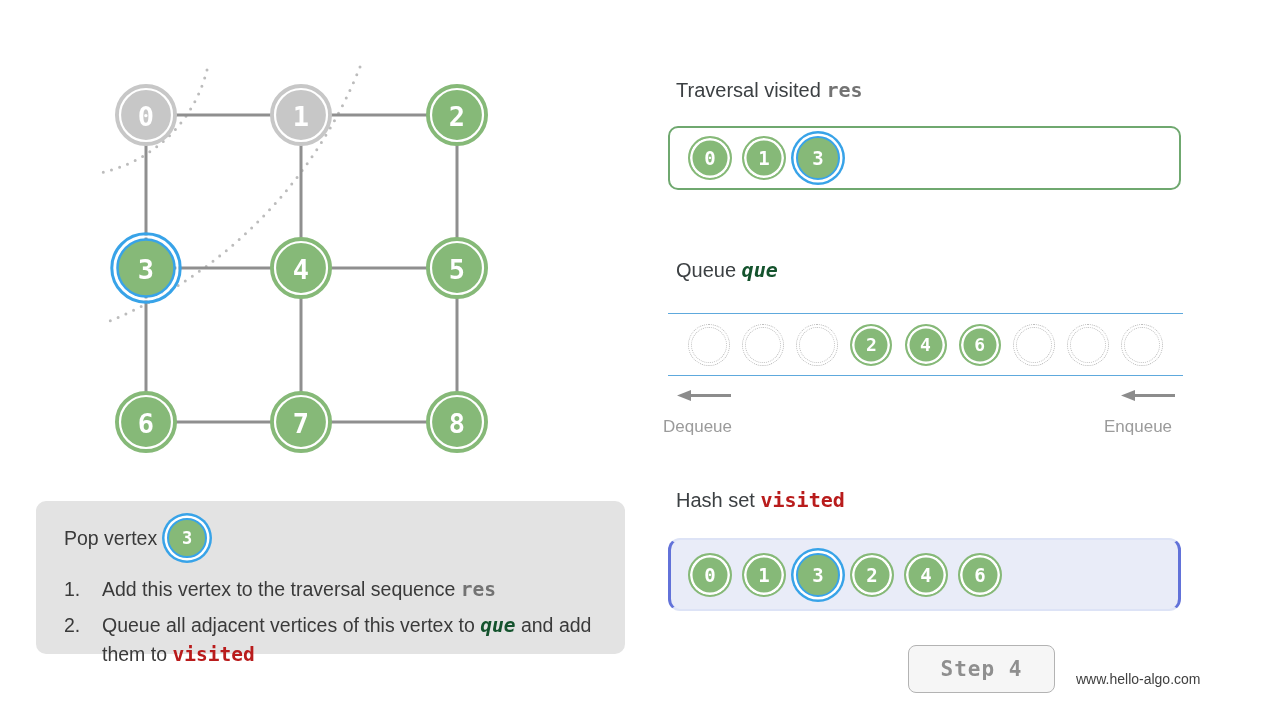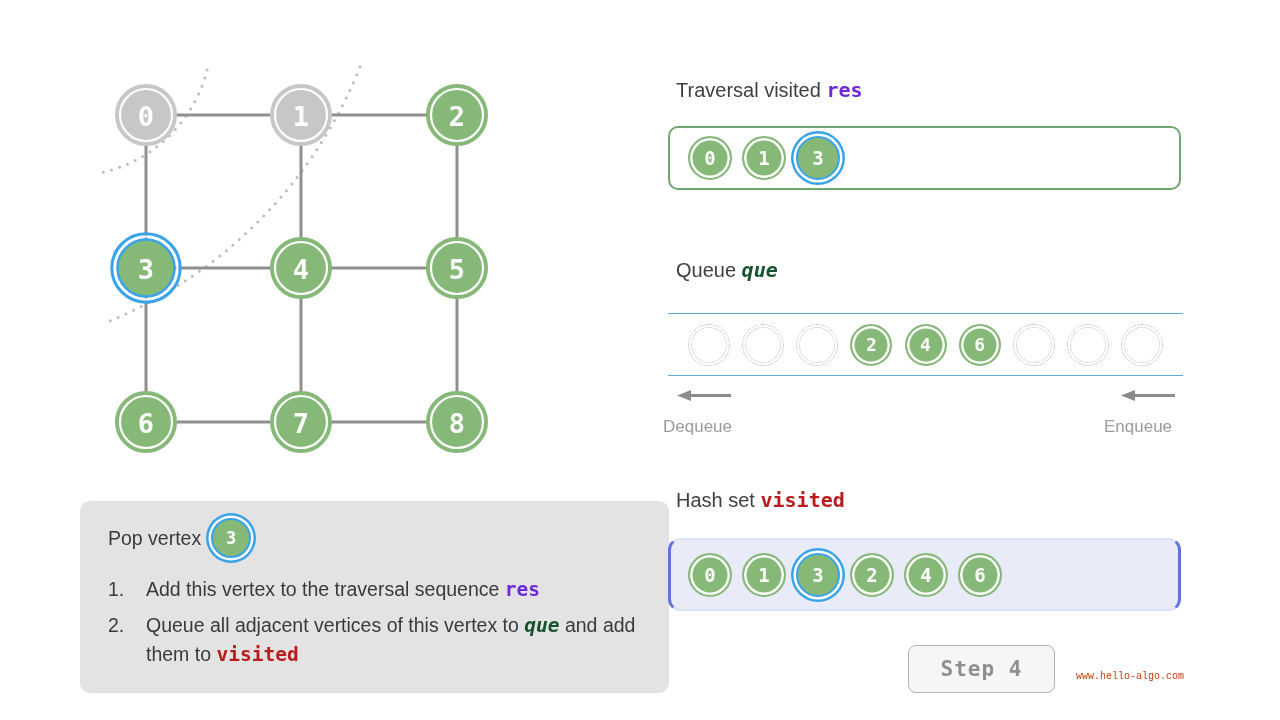--- a/index.html
+++ b/index.html
@@ -8,21 +8,21 @@
 
   
   #graph-svg{position:absolute;left:56px;top:50px;}
 
   
   .heading{position:absolute;left:676px;font-size:20px;line-height:24px;color:#3c4043;}
   #res-heading{top:78px;}
   #queue-heading{top:258px;}
   #visited-heading{top:488px;}
   .kw{font-family:"DejaVu Sans Mono",monospace;font-weight:bold;}
-  .kw-res{color:#6d28d9;}
+  .kw-res{color:#737373;}
   .kw-que{color:#14532d;font-style:italic;}
   .kw-visited{color:#b91c1c;}
 
   
   .chip{box-sizing:border-box;flex:none;width:44px;height:44px;border-radius:50%;
         background:#86b978;border:2px solid #86b978;box-shadow:inset 0 0 0 2.5px #fff;
         color:#fff;font-family:"DejaVu Sans Mono",monospace;font-weight:bold;font-size:19px;
         display:flex;align-items:center;justify-content:center;}
   .chip.current{border:2.5px solid #38a3e8;box-shadow:0 0 0 2.5px #fff,0 0 0 5px #38a3e8;}
   .chip.q{width:42px;height:42px;font-size:18px;}
@@ -47,35 +47,35 @@
   .arrow-label{position:absolute;top:417px;font-size:17px;color:#9b9b9b;}
   #dequeue-label{left:663px;}
   #enqueue-label{left:1104px;}
 
   
   .visited-box{position:absolute;left:668px;top:538px;width:513px;height:73px;box-sizing:border-box;
                background:#e9ecf8;border:2px solid #dde3f6;border-left:3px solid #6272d9;border-right:3px solid #6272d9;
                border-radius:12px;display:flex;align-items:center;gap:10px;padding-left:17px;}
 
   
-  .explain{position:absolute;left:36px;top:501px;width:589px;height:192px;background:#e3e3e3;
-           border-radius:10px;color:#3a3a3a;font-size:19.5px;margin-left:44px;}
+  .explain{position:absolute;left:36px;top:501px;width:589px;height:153px;background:#e3e3e3;
+           border-radius:10px;color:#3a3a3a;font-size:19.5px;}
   .explain-intro{position:absolute;left:28px;top:15px;height:44px;display:flex;align-items:center;}
   .explain-list{position:absolute;left:28px;top:74px;right:16px;}
   .explain-item{display:flex;line-height:29px;margin-bottom:7px;}
   .explain-num{flex:none;width:38px;}
   .explain-body{width:505px;}
 
   
   .step-btn{position:absolute;left:908px;top:645px;width:147px;height:48px;box-sizing:border-box;
             background:#f6f6f6;border:1.5px solid #b3b3b3;border-radius:8px;
             display:flex;align-items:center;justify-content:center;
             font-family:"DejaVu Sans Mono",monospace;font-weight:bold;font-size:21px;color:#8f8f8f;letter-spacing:1px;}
-  .watermark{position:absolute;left:1076px;top:671px;font-family:Liberation Mono, monospace;
-             font-size:10px;color:#c2410c;}
+  .watermark{position:absolute;left:1076px;top:671px;font-family:Liberation Sans, sans-serif;
+             font-size:14px;color:#404040;}
 </style>
 </head>
 <body>
 
 <div class="stage">
 
   <svg id="graph-svg" width="460" height="430" viewBox="0 0 460 430">
       <path d="M 151 20 A 140 140 0 0 1 44 123" fill="none" stroke="#bcbcbc" stroke-width="3" stroke-dasharray="0 8.5" stroke-linecap="round"></path>
       <path d="M 304 17 A 460 460 0 0 1 49 273" fill="none" stroke="#bcbcbc" stroke-width="3" stroke-dasharray="0 8.5" stroke-linecap="round"></path>
       <line x1="90" y1="65" x2="245" y2="65" stroke="#8f8f8f" stroke-width="3"></line>

